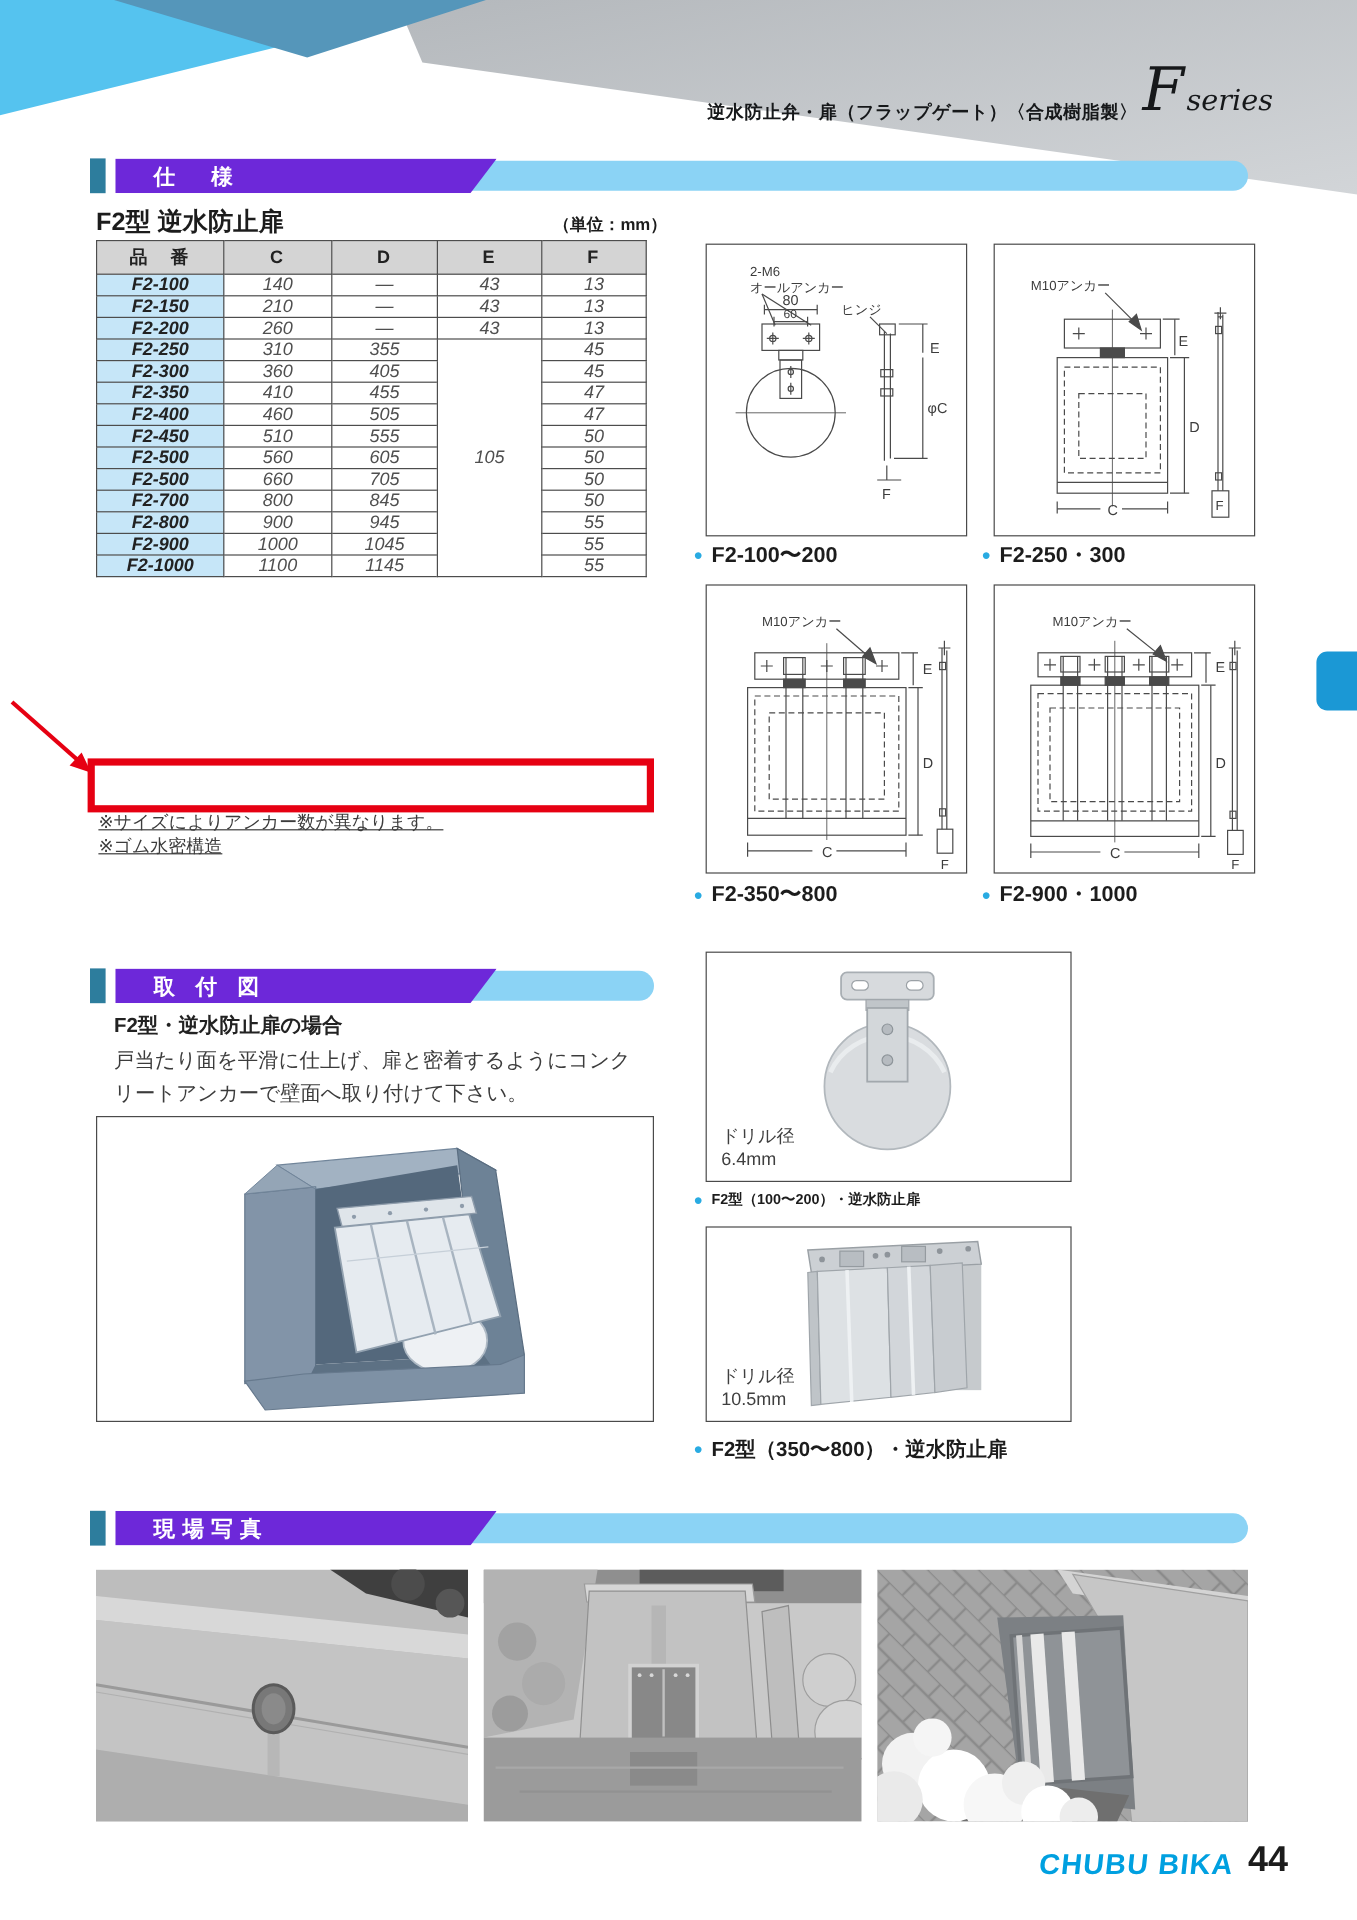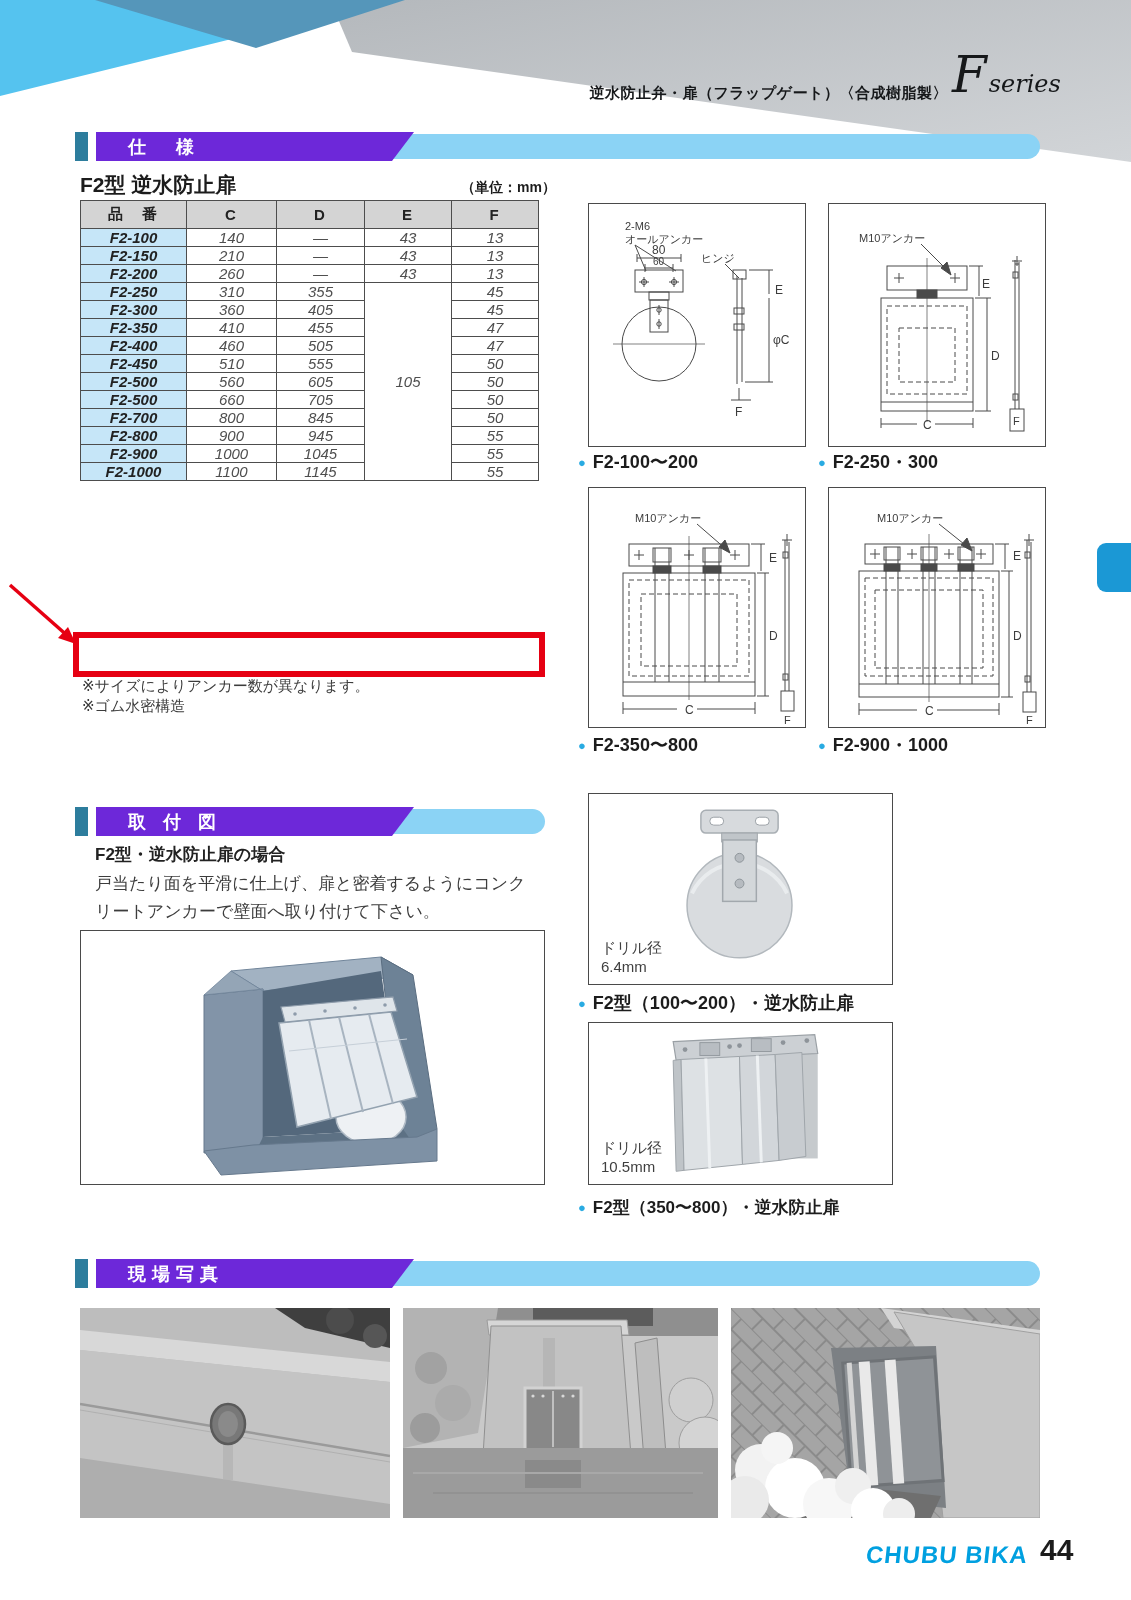--- a/index.html
+++ b/index.html
@@ -28,21 +28,21 @@
   
   .tbl-title { position:absolute; left:80px; top:171px; font-size:21px; font-weight:bold; color:#1c1c1c; }
   .tbl-unit { position:absolute; left:461px; top:179px; font-size:14px; font-weight:bold; color:#1c1c1c; }
   #spec-table-wrap { position:absolute; left:80px; top:200px; }
   table.spec { border-collapse:collapse; table-layout:fixed; }
   table.spec th, table.spec td { border:1px solid #4d4d4d; text-align:center; font-size:15px; padding:0; }
   table.spec th { height:28px; background:#d4d4d4; font-weight:bold; color:#222; letter-spacing:2px; }
   table.spec td { height:17px; color:#4f4f4f; background:#fff;font-style:italic; }
   table.spec td.model { background:#c6e6f8; font-weight:bold; color:#222; }
   table.spec td.merged { vertical-align:middle; }
-  .spec-notes { position:absolute; left:82px; top:676px; font-size:15px; color:#3c3c3c; line-height:20px; }
+  .spec-notes { position:absolute; left:82px; top:676px; font-size:15px; color:#3c3c3c; line-height:20px;text-decoration:underline; }
   
   .red-hl { position:absolute; left:73px; top:632px; width:472px; height:45px; border:6px solid #e60012; pointer-events:none; }
   .red-arrow { position:absolute; left:0; top:578px; pointer-events:none; }
   
   .dbox { position:absolute; width:218px; background:#fff; border:1.5px solid #4a4a4a; }
   .dcap, .pcap { position:absolute; font-size:18px; font-weight:bold; color:#1c1c1c; display:flex; align-items:center; }
   .dcap .bullet, .pcap .bullet { color:#29abe2; font-size:13px; margin-right:7px; }
   svg text { font-family:"Liberation Sans","DejaVu Sans",sans-serif; fill:#3c3c3c; }
   
   .edge-tab { position:absolute; left:1097px; top:543px; width:34px; height:49px; background:#1b98d5; border-radius:9px 0 0 9px; }
@@ -474,21 +474,21 @@
       <circle cx="152" cy="64" r="4.5" fill="#b6bbc0" stroke="#8e959a"></circle>
       <circle cx="152" cy="90" r="4.5" fill="#b6bbc0" stroke="#8e959a"></circle>
     </svg>
     <div class="drill">
       <div>ドリル径</div>
       <div>6.4mm</div>
     </div>
   </div>
   <div class="pcap" style="left:578px; top:991px;">
     <span class="bullet">●</span>
-    <span style="font-size:18px;text-align:center;">F2型（100〜200）・逆水防止扉</span>
+    <span style="font-size:12px;text-align:center;">F2型（100〜200）・逆水防止扉</span>
   </div>
 
   <div class="pbox" style="top:1022px; height:163px;">
     <svg width="302" height="160" viewBox="0 0 305 160">
       <rect x="195" y="28" width="36" height="108" fill="#c6cacd"></rect>
       <polygon points="85,18 228,11 231,30 88,37" fill="#ccd0d4" stroke="#9aa0a5" stroke-width="1.2"></polygon>
       <rect x="112" y="19" width="20" height="13" fill="#b8bdc2" stroke="#959ba0"></rect>
       <rect x="164" y="15" width="20" height="13" fill="#b8bdc2" stroke="#959ba0"></rect>
       <circle cx="97" cy="26" r="2.4" fill="#8e949a"></circle>
         <circle cx="142" cy="23" r="2.4" fill="#8e949a"></circle>

